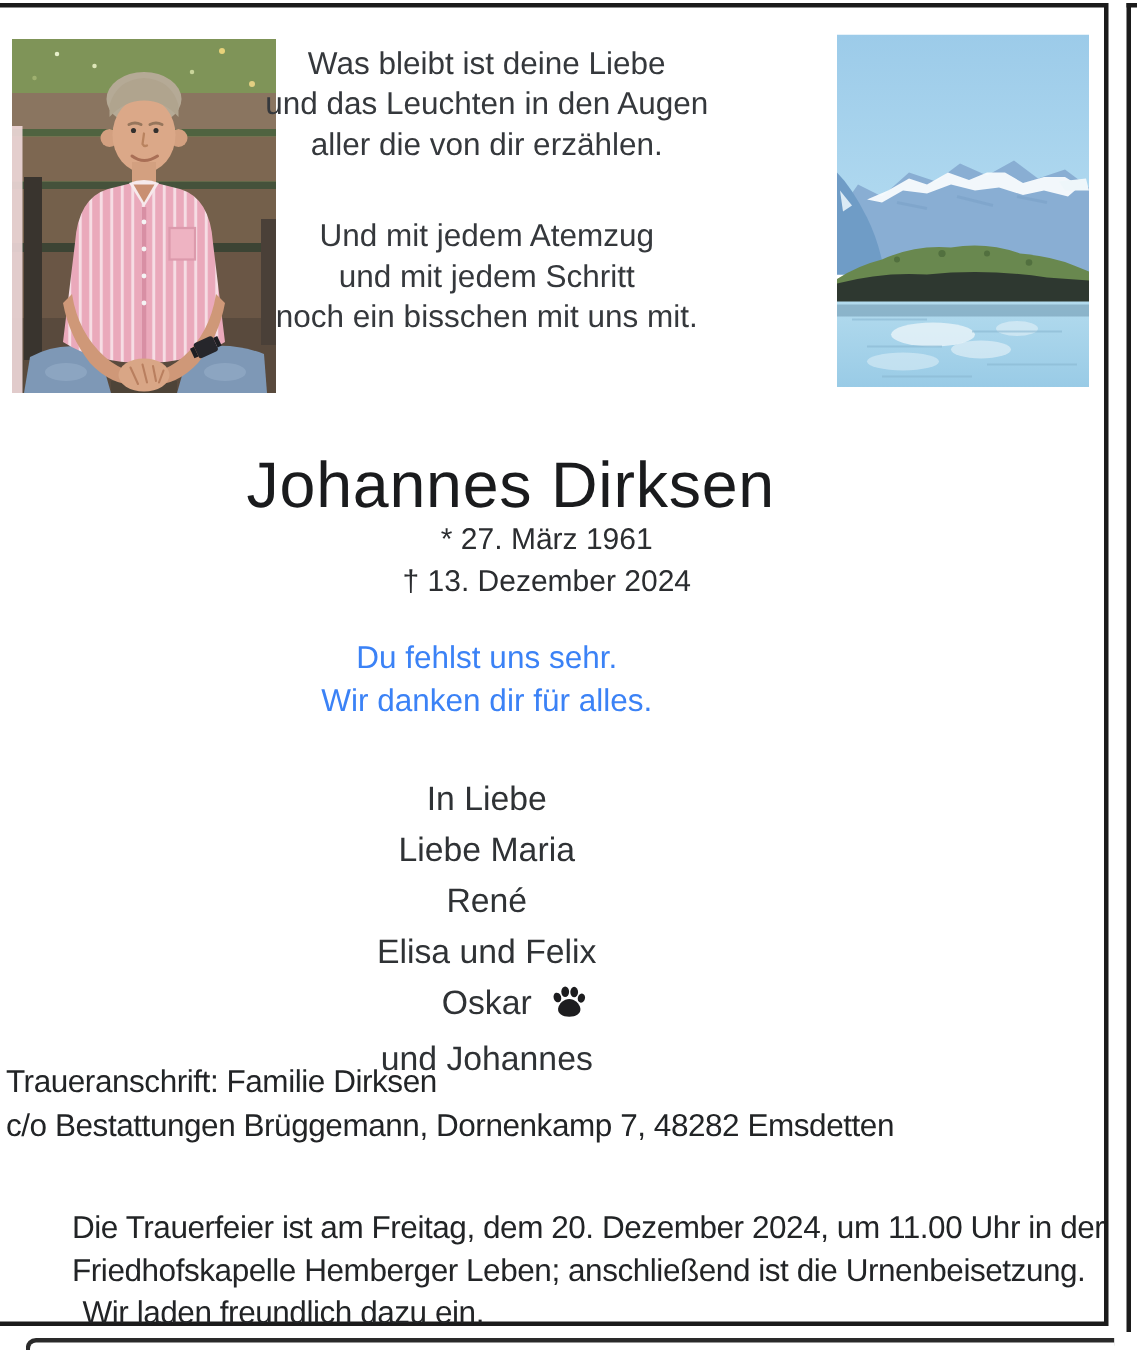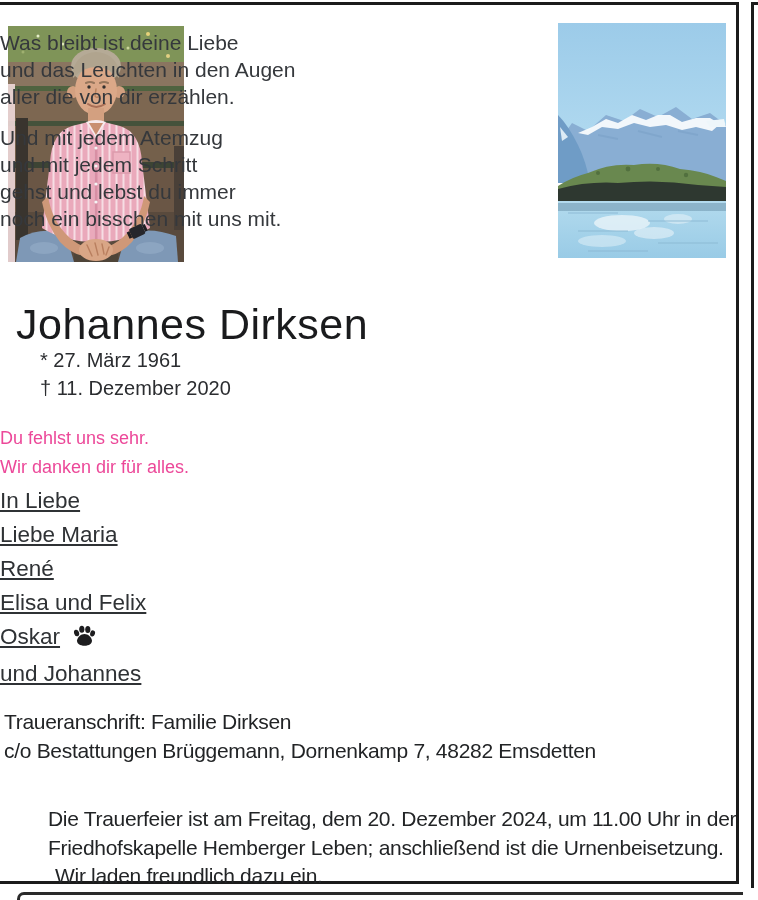--- a/index.html
+++ b/index.html
@@ -20,30 +20,30 @@
     position:absolute;left:17px;top:892px;width:723px;height:30px;
     border-top:3px solid #2a2a2a;border-left:3px solid #2a2a2a;
     border-top-left-radius:7px;
   }
   
   .photo{position:absolute;margin:0;padding:0;}
   .photo svg{display:block;width:100%;height:100%;}
   .photo.portrait{left:8px;top:26px;width:176px;height:236px;}
   .photo.landscape{left:558px;top:23px;width:168px;height:235px;}
   
-  .centered{position:absolute;left:0;width:649px;text-align:left;}
+  .centered{position:absolute;left:0;width:649px;text-align:center;}
   .poem{top:29px;font-size:21px;line-height:27px;color:#35383c;}
-  .poem .stanza + .stanza{margin-top:14px;}
+  .poem .stanza + .stanza{margin-top:34px;}
   .name{
     top:284px;margin:16px;font-size:43px;font-weight:400;color:#1a1b1d;
     letter-spacing:0.5px;
   }
   .dates{top:346px;font-size:20px;line-height:28px;color:#2b2d30;padding-left:40px;}
-  .farewell{top:424px;font-size:18px;line-height:29px;color:#ec4899;}
-  .mourners{top:484px;font-size:22.5px;line-height:34px;color:#2f3235;text-decoration:underline;}
+  .farewell{top:424px;font-size:21px;line-height:29px;color:#3b82f6;}
+  .mourners{top:516px;font-size:22.5px;line-height:34px;color:#2f3235;}
   .paw{display:inline-block;vertical-align:-3px;margin-left:12px;margin-right:-36px;}
   
   .leftblock{position:absolute;left:4px;width:716px;text-align:left;color:#222426;letter-spacing:-0.3px;}
   .address{top:707px;font-size:21px;line-height:29px;}
   .ceremony{top:805px;font-size:21px;line-height:28.5px;margin-left:44px;}
   .ceremony .line-indent{padding-left:7px;}
 </style>
 </head>
 <body>
 
@@ -159,29 +159,28 @@
 
   <div class="centered poem">
     <div class="stanza">
       <div>Was bleibt ist deine Liebe</div>
       <div>und das Leuchten in den Augen</div>
       <div>aller die von dir erzählen.</div>
     </div>
     <div class="stanza">
       <div>Und mit jedem Atemzug</div>
       <div>und mit jedem Schritt</div>
-      <div>gehst und lebst du immer</div>
       <div>noch ein bisschen mit uns mit.</div>
     </div>
   </div>
 
   <h1 class="centered name">Johannes Dirksen</h1>
   <div class="centered dates">
     <div>* 27. März 1961</div>
-    <div>† 11. Dezember 2020</div>
+    <div>† 13. Dezember 2024</div>
   </div>
 
   <div class="centered farewell">
     <div>Du fehlst uns sehr.</div>
     <div>Wir danken dir für alles.</div>
   </div>
 
   <div class="centered mourners">
     <div>In Liebe</div>
     <div>Liebe Maria</div>

